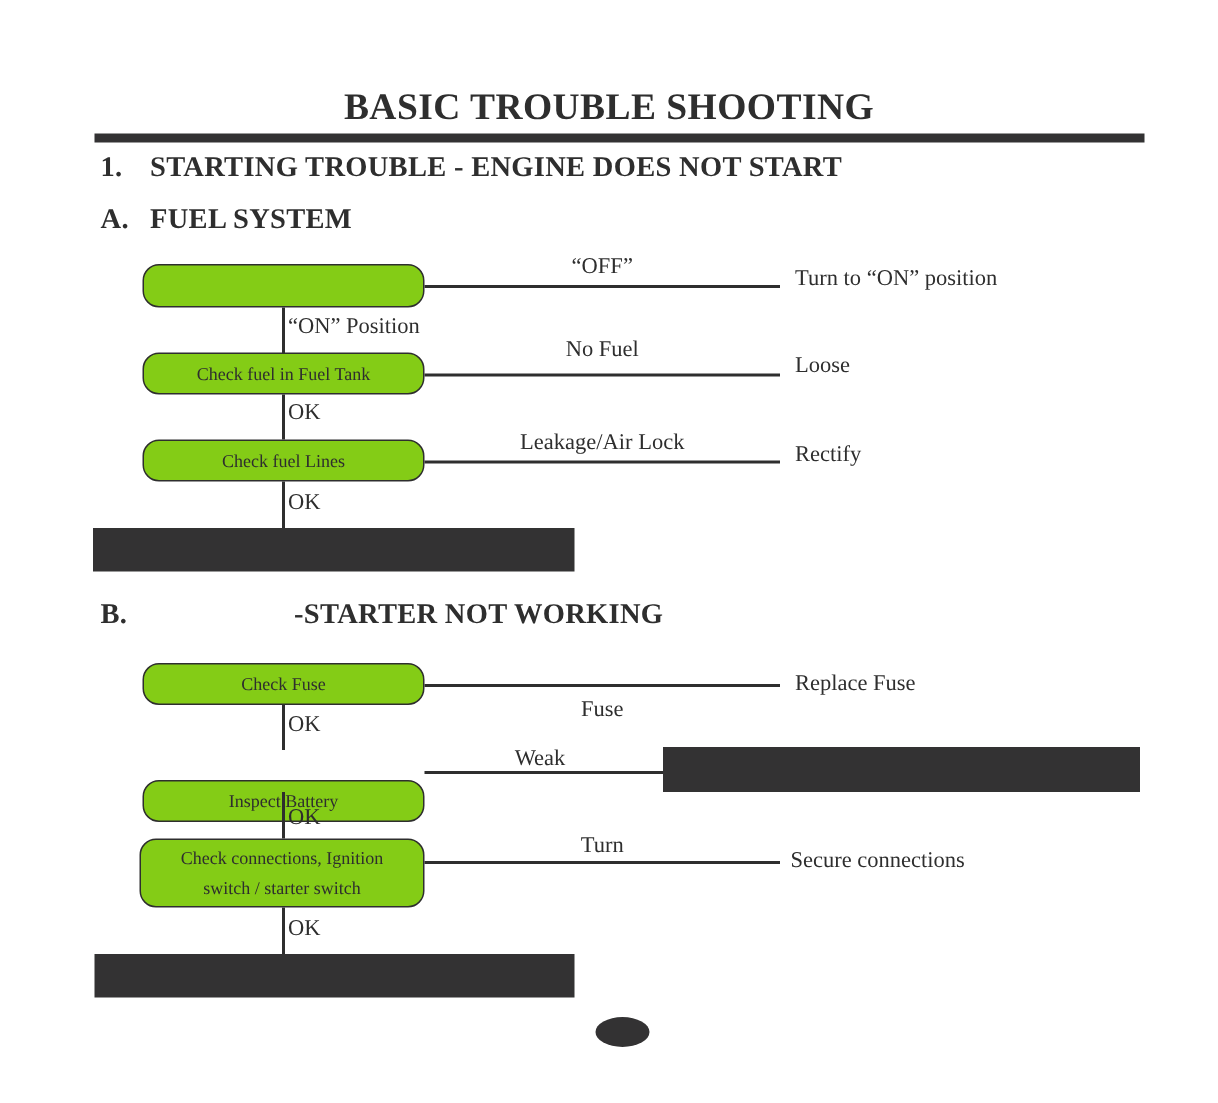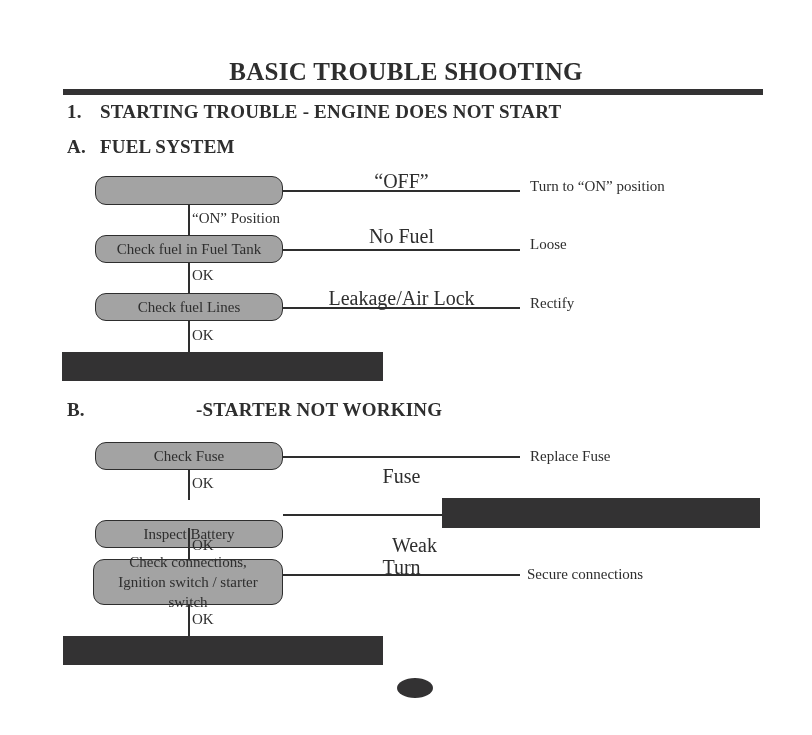--- a/index.html
+++ b/index.html
@@ -14,27 +14,27 @@
   .title {
     position:absolute; top:58px; left:0; width:812px;
     text-align:center; font-size:25px; font-weight:bold;
     letter-spacing:0.3px;
   }
   .rule { position:absolute; left:63px; top:89px; width:700px; height:6px; background:#333233; }
   .heading { position:absolute; font-size:19px; font-weight:bold; letter-spacing:0.2px; }
   .flow-box {
     position:absolute; left:95px; width:188px;
     border:1.5px solid #2e2e2e; border-radius:11px;
-    background:#a3a3a3; box-sizing:border-box;
+    background:#84cc16; box-sizing:border-box;
     display:flex; align-items:center; justify-content:center;
-    text-align:center; font-size:15px; line-height:20px;
+    text-align:center; font-size:12px; line-height:20px;
   }
   .hline { position:absolute; height:1.5px; background:#2e2e2e; }
   .vline { position:absolute; left:188px; width:1.5px; background:#2e2e2e; }
-  .branch-lbl { position:absolute; font-size:20px; text-align:center;font-family:Liberation Serif, serif; }
+  .branch-lbl { position:absolute; font-size:15px; text-align:center;font-family:Liberation Serif, serif; }
   .action-lbl { position:absolute; font-size:15px; white-space:nowrap; }
   .down-lbl { position:absolute; left:192px; font-size:15px; white-space:nowrap; }
   .bar { position:absolute; background:#333233; }
   .oval { position:absolute; left:397px; top:678px; width:36px; height:20px; background:#333233; border-radius:50%; }
 </style>
 </head>
 <body>
 
 <div class="page">
 
@@ -75,21 +75,21 @@
 
   <div class="flow-box" style="top:442px; height:28px;">Check Fuse</div>
   <div class="hline" style="left:283px; top:456px; width:237px;"></div>
   <div class="branch-lbl" style="left:283px; top:436px; width:237px;margin-top:29px;">Fuse</div>
   <div class="action-lbl" style="left:530px; top:448px;">Replace Fuse</div>
   <div class="vline" style="top:470px; height:30px;"></div>
   <div class="down-lbl" style="top:475px;">OK</div>
 
   <div class="flow-box" style="top:520px; height:28px;">Inspect Battery</div>
   <div class="hline" style="left:283px; top:514px; width:159px;"></div>
-  <div class="branch-lbl" style="left:283px; top:498px; width:154px; text-align:right;margin-top:36px;">Weak</div>
+  <div class="branch-lbl" style="left:283px; top:498px; width:154px; text-align:center;">Weak</div>
   <div class="bar" style="left:442px; top:498px; width:318px; height:30px;"></div>
   <div class="vline" style="top:528px; height:31px;"></div>
   <div class="down-lbl" style="top:537px;">OK</div>
 
   <div class="flow-box" style="left:93px; top:559px; width:190px; height:46px; padding:0 18px;">Check connections, Ignition switch / starter switch</div>
   <div class="hline" style="left:283px; top:574px; width:237px;"></div>
   <div class="branch-lbl" style="left:283px; top:556px; width:237px;">Turn</div>
   <div class="action-lbl" style="left:527px; top:566px;">Secure connections</div>
   <div class="vline" style="top:605px; height:31px;"></div>
   <div class="down-lbl" style="top:611px;">OK</div>

